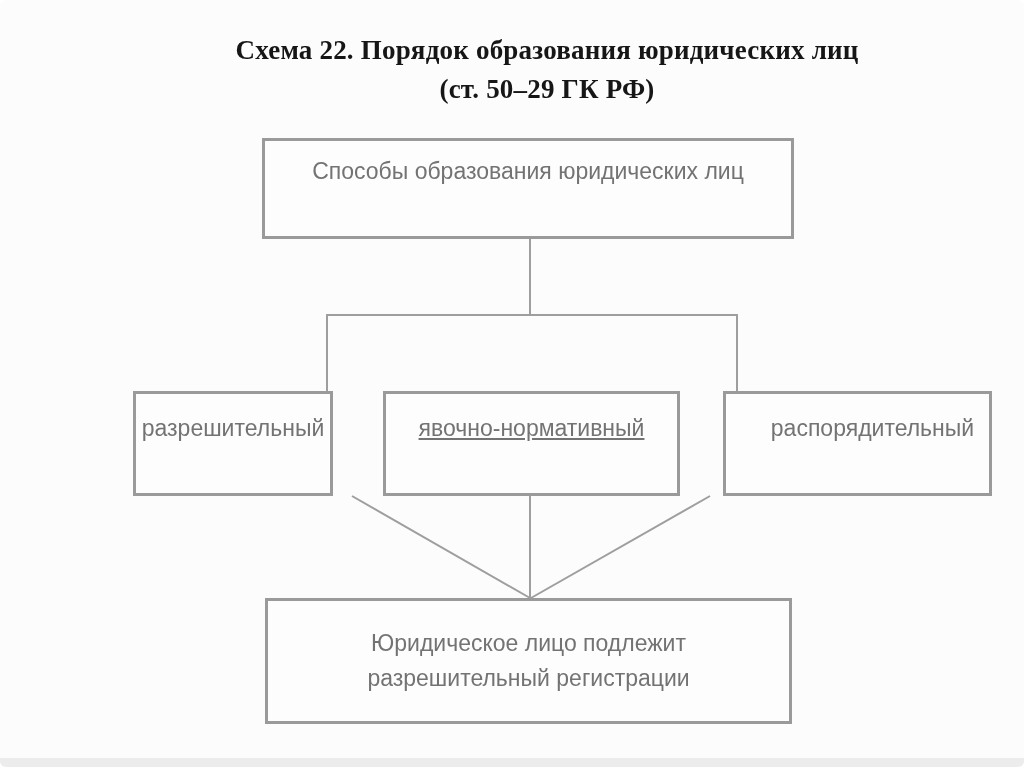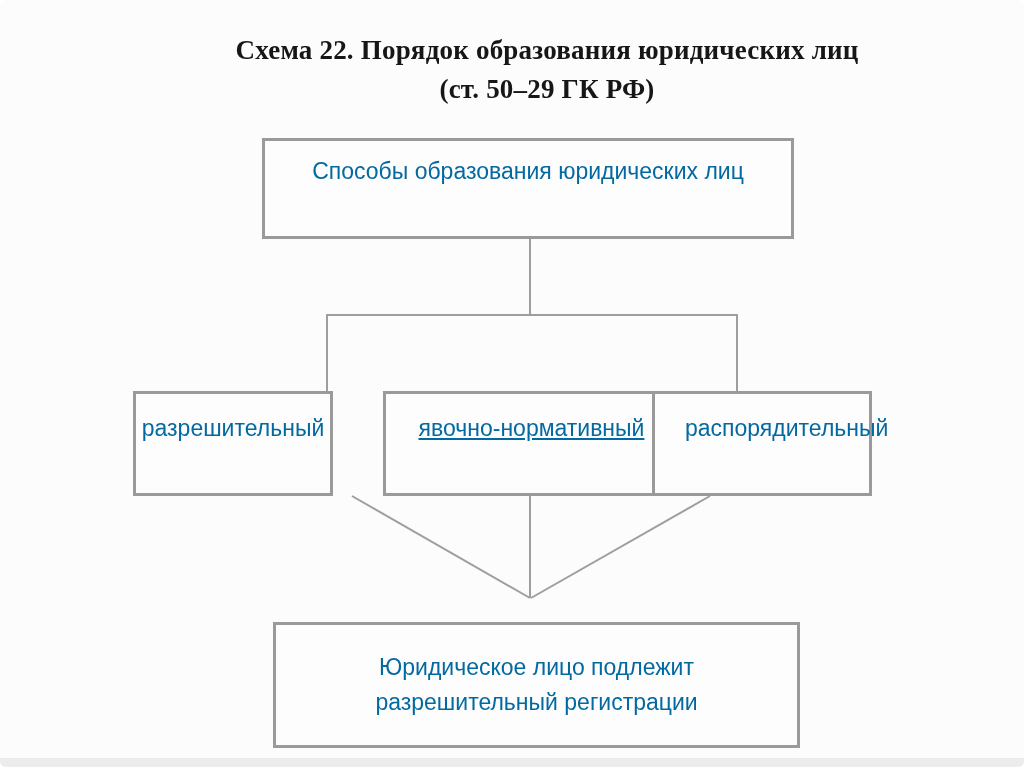--- a/index.html
+++ b/index.html
@@ -36,47 +36,46 @@
     width: 1024px;
     height: 767px;
   }
   .box {
     position: absolute;
     box-sizing: border-box;
     border: 3px solid #9a9a9a;
     background: #fdfdfd;
     text-align: center;
     font-size: 23px;
-    color: #0369a1;
+    color: #737373;
   }
   .box-root {
     left: 262px;
     top: 138px;
     width: 532px;
     height: 101px;
     padding-top: 17px;
   }
   .box-method {
     top: 391px;
     height: 105px;
     padding-top: 21px;
   }
   .box-method-1 { left: 133px; width: 200px; }
   .box-method-2 { left: 383px; width: 297px; text-decoration: underline; }
-  .box-method-3 { left: 652px; width: 220px; padding-left: 30px; }
+  .box-method-3 { left: 723px; width: 269px; padding-left: 30px; }
   .box-result {
-    left: 273px;
+    left: 265px;
     top: 598px;
     width: 527px;
     height: 126px;
     display: flex;
     flex-direction: column;
     justify-content: center;
     line-height: 35px;
-    margin-top: 24px;
   }
   .bottom-strip {
     position: absolute;
     left: 0;
     right: 0;
     bottom: 0;
     height: 9px;
     background: #ececec;
   }
 </style>

